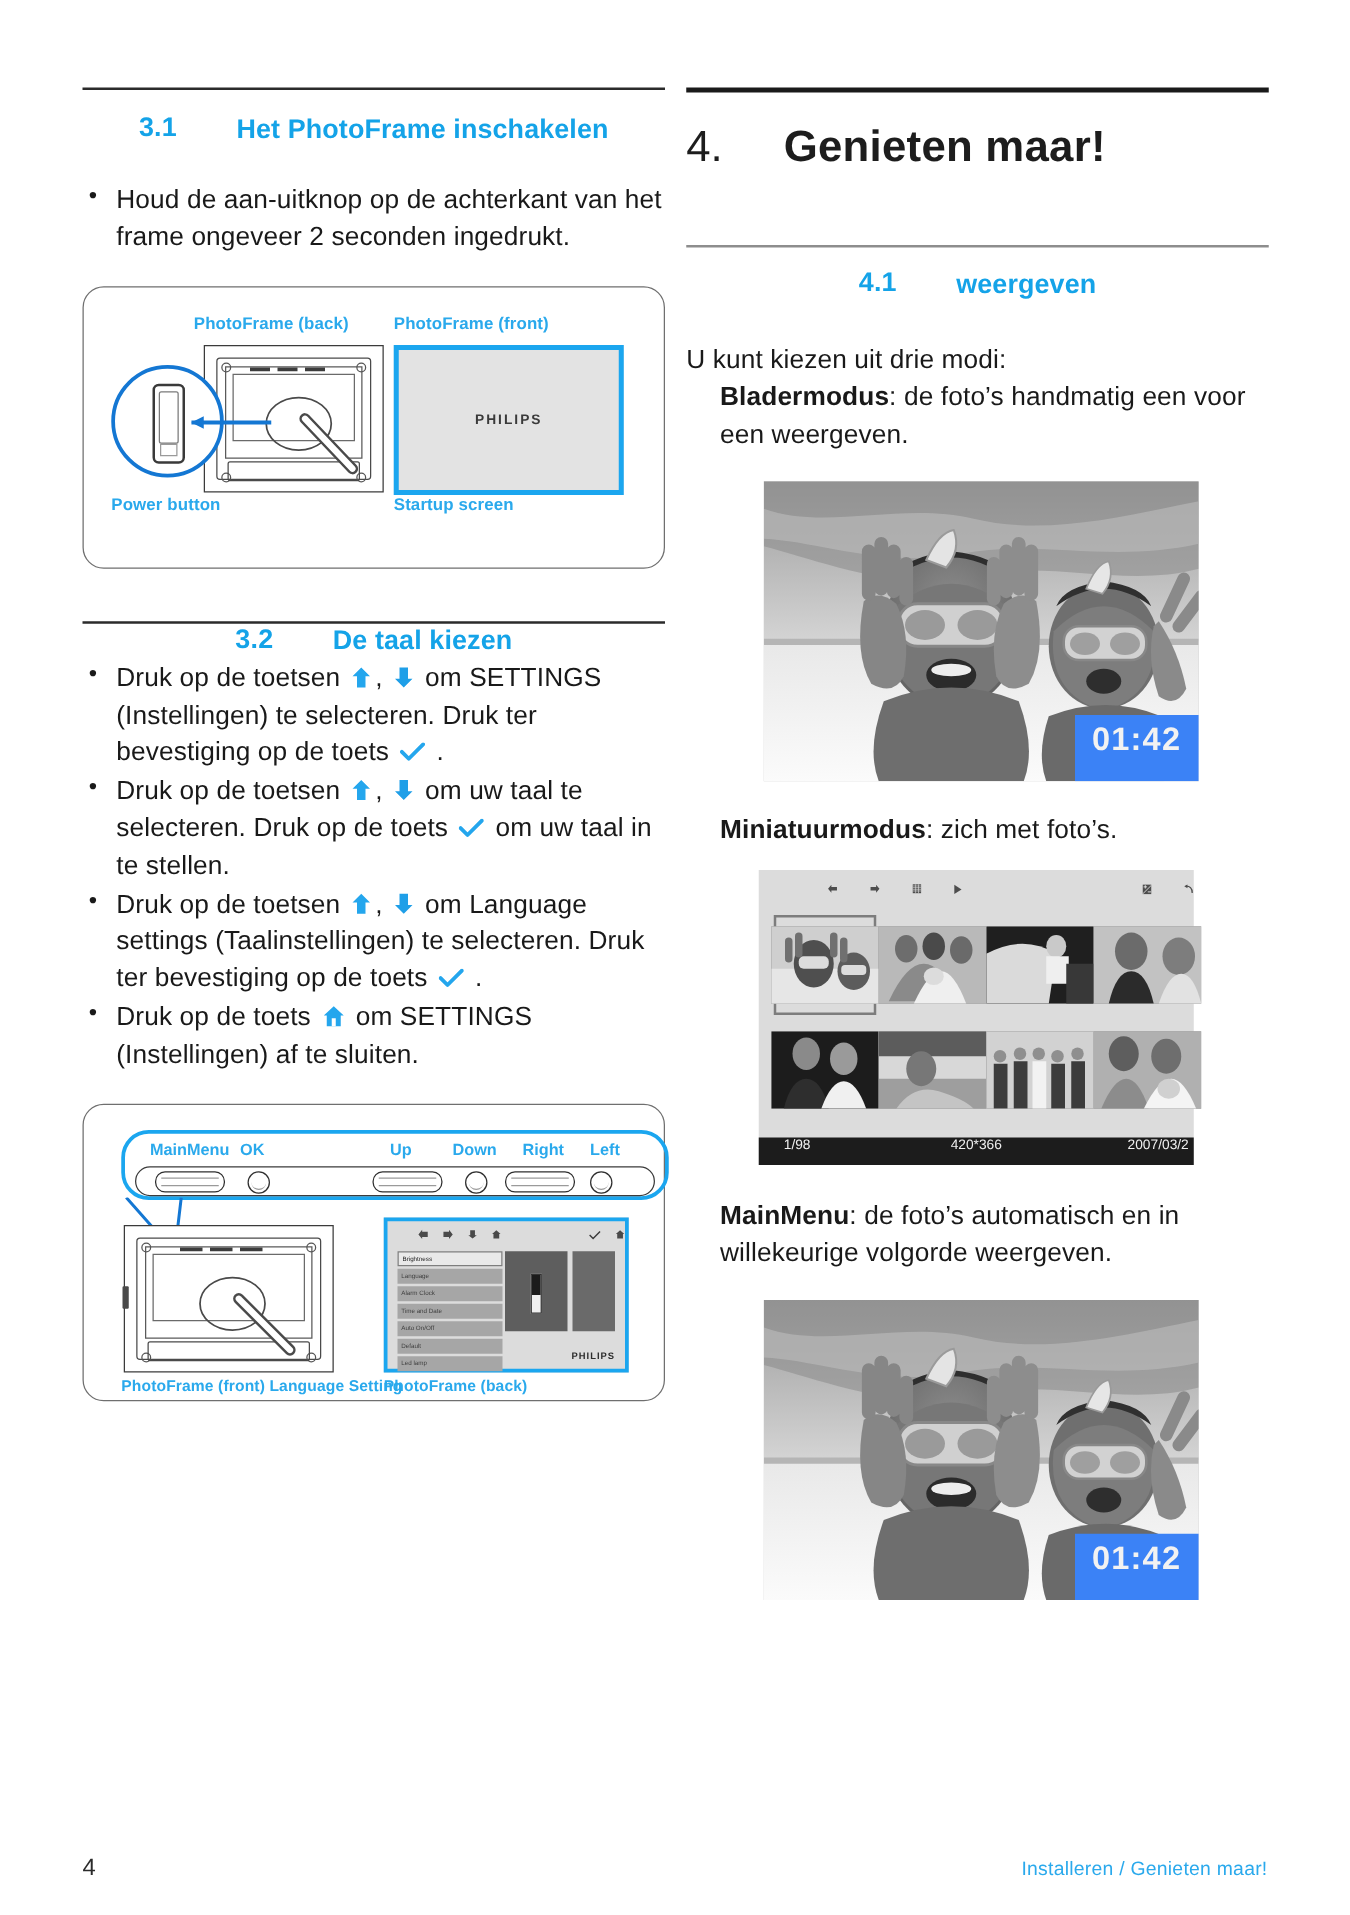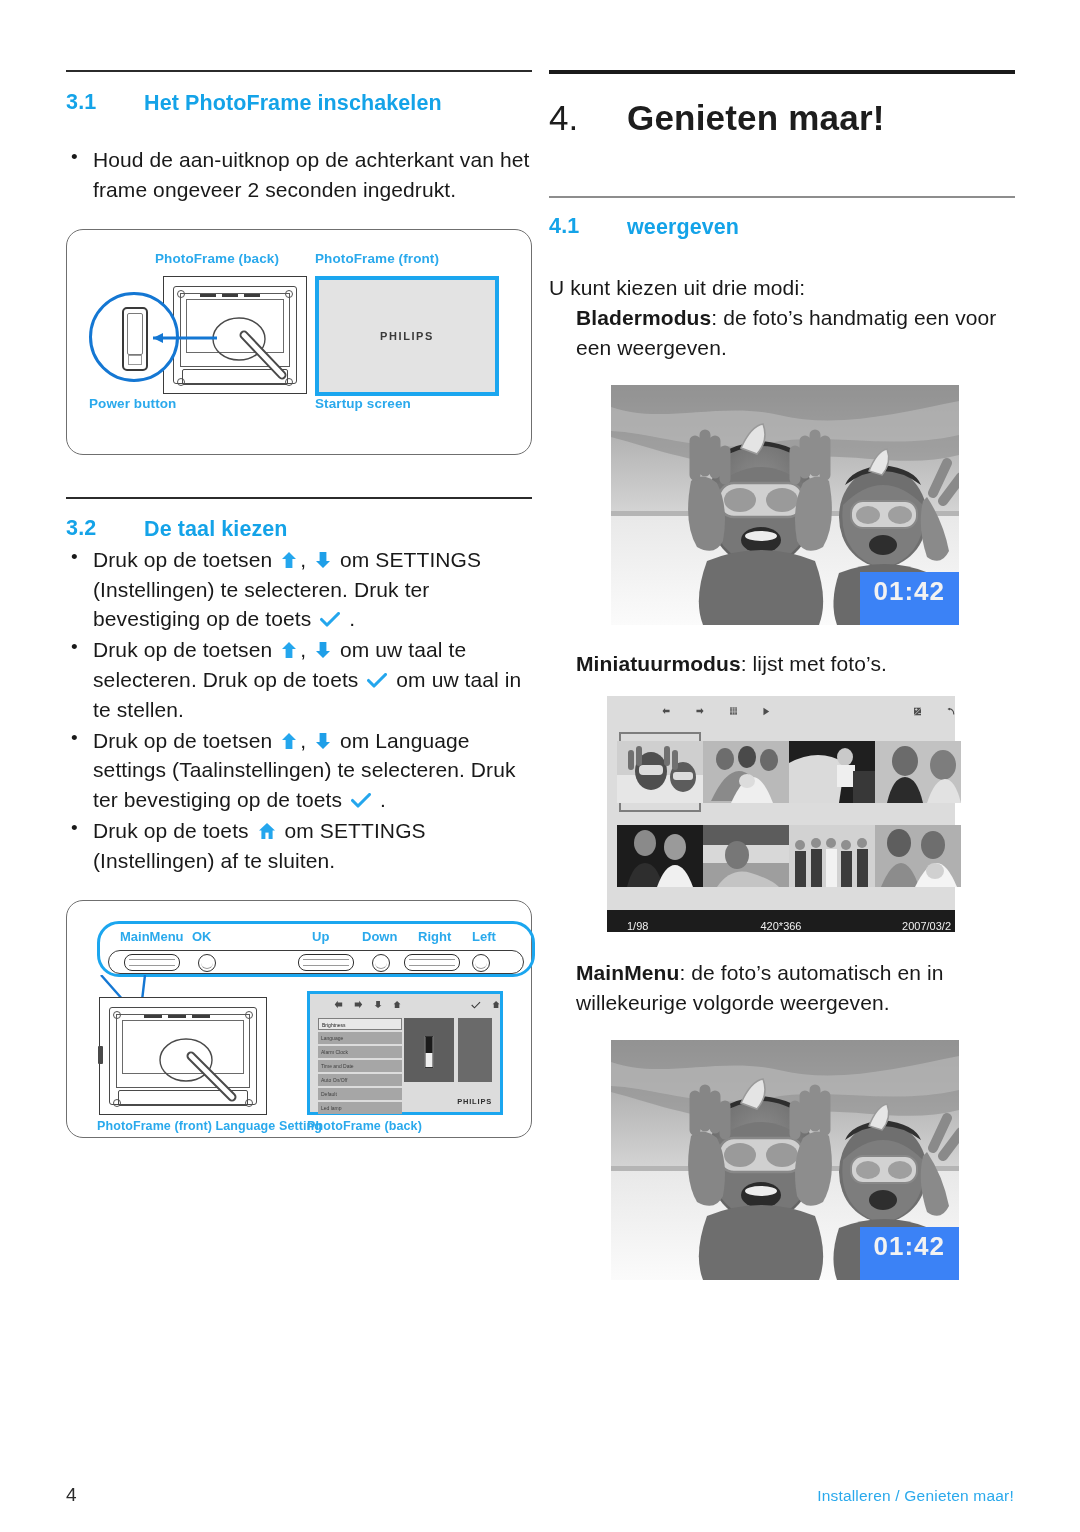--- a/index.html
+++ b/index.html
@@ -16,21 +16,21 @@
   
   .col-left{position:absolute;left:66px;top:70px;width:466px;}
   .col-right{position:absolute;left:549px;top:70px;width:466px;}
 
   
   .rule-thin{height:2px;background:#2b2b2b;width:100%;}
   .rule-thick{height:4px;background:#1a1a1a;width:100%;}
   .rule-grey{height:2px;background:#8d8d8d;width:100%;}
 
   
-  .h-sec{display:flex;align-items:flex-start;color:#14a3e8;font-weight:bold;}
+  .h-sec{display:flex;align-items:flex-start;color:#14a3e8;font-weight:bold;justify-content:center;}
   .h-sec .num{width:78px;flex:0 0 78px;font-size:21.5px;letter-spacing:.2px;}
   .h-sec .ttl{font-size:21.5px;letter-spacing:.1px;line-height:1.26;}
   .h-chapter{display:flex;align-items:baseline;color:#1d1d1d;}
   .h-chapter .num{width:78px;flex:0 0 78px;font-size:35px;font-weight:400;}
   .h-chapter .ttl{font-size:35px;font-weight:700;letter-spacing:.2px;}
 
   
   .para{font-size:21px;line-height:1.42;color:#191919;letter-spacing:.1px;}
   .bullets{list-style:none;margin:0;padding:0;}
   .bullets li{
@@ -108,21 +108,21 @@
   .thumbs{position:relative;background:#dcdcdc;}
   .thumbs .tbar{height:30px;display:flex;align-items:center;padding-left:55px;gap:26px;}
   .thumbs .tbar .spacer{flex:0 0 92px;}
   .tgrid{position:absolute;left:10px;right:6px;top:34px;bottom:34px;}
   .trow{display:flex;gap:0;height:50%;}
   .tcell{flex:1;display:flex;align-items:center;justify-content:center;}
   .tcell .tw{width:86px;height:62px;background:#9a9a9a;overflow:hidden;position:relative;}
   .tcell.selected{outline:2px solid #7d7d7d;outline-offset:-4px;}
   .statusbar{
     position:absolute;left:0;right:0;bottom:0;height:22px;background:#1c1c1c;color:#f0f0f0;
-    font-size:11px;display:flex;align-items:flex-end;
+    font-size:11px;display:flex;align-items:flex-start;
   }
   .statusbar .s1{margin-left:20px;}
   .statusbar .s2{position:absolute;left:50%;transform:translateX(-50%);}
   .statusbar .s3{position:absolute;right:4px;}
 
   
   .footer{position:absolute;left:66px;right:66px;bottom:26px;display:flex;justify-content:space-between;align-items:baseline;}
   .footer .pg{font-size:19px;color:#2b2b2b;}
   .footer .crumb{font-size:15.5px;color:#2aa9ec;letter-spacing:.2px;}
 </style>
@@ -180,21 +180,21 @@
       <div class="cap" style="position:absolute;left:22px;top:166px;">Power button</div>
 
       <div class="front" style="left:248px;top:46px;width:184px;height:120px;">
         <span class="philips">PHILIPS</span>
       </div>
       <div class="cap" style="position:absolute;left:248px;top:166px;">Startup screen</div>
     </div>
 
     <div class="rule-thin" style="margin-top:42px;"></div>
 
-    <div class="h-sec" style="margin-top:17px;">
+    <div class="h-sec" style="">
       <div class="num">3.2</div>
       <div class="ttl">De taal kiezen</div>
     </div>
 
 
     <ul class="bullets" style="margin-top:2px;">
 
       <li>
         <span>Druk op de toetsen</span>
         <span class="key"><svg width="16" height="18" viewBox="0 0 16 18">
@@ -412,21 +412,21 @@
         <path d="M258 86q8-20 18-22 5 14-5 26z" fill="#e6e6e6" stroke="#9a9a9a" stroke-width="1.4"></path>
         <ellipse cx="272" cy="160" rx="14" ry="10" fill="#2e2e2e"></ellipse>
         <path d="M228 188q46-18 90 0 10 30 2 52h-94q-8-22 2-52z" fill="#6a6a6a"></path>
         <path d="M316 112q16 24 22 54-8 16-22 6-10-30-4-56z" fill="#8a8a8a"></path>
         <path d="M322 108l14-30M332 116l18-24" stroke="#8a8a8a" stroke-width="10" stroke-linecap="round"></path>
       </svg>
       <div class="timebadge">01:42</div>
     </div>
 
     <div class="para indent" style="margin-top:24px;">
-      <b>Miniatuurmodus</b><span>: lijst met foto’s.</span>
+      <b>Miniatuurmodus</b><span>: zich met foto’s.</span>
     </div>
 
     <div class="thumbs" style="margin-top:18px;margin-left:58px;width:348px;height:236px;">
       <div class="tbar">
         <svg width="18" height="16" viewBox="0 0 18 16">
             <path d="M17 5H7V1L1 8l6 7v-4h10z" fill="#4d4d4d"></path>
           </svg>
         <svg width="18" height="16" viewBox="0 0 18 16">
             <path d="M1 5h10V1l6 7-6 7v-4H1z" fill="#4d4d4d"></path>
           </svg>

